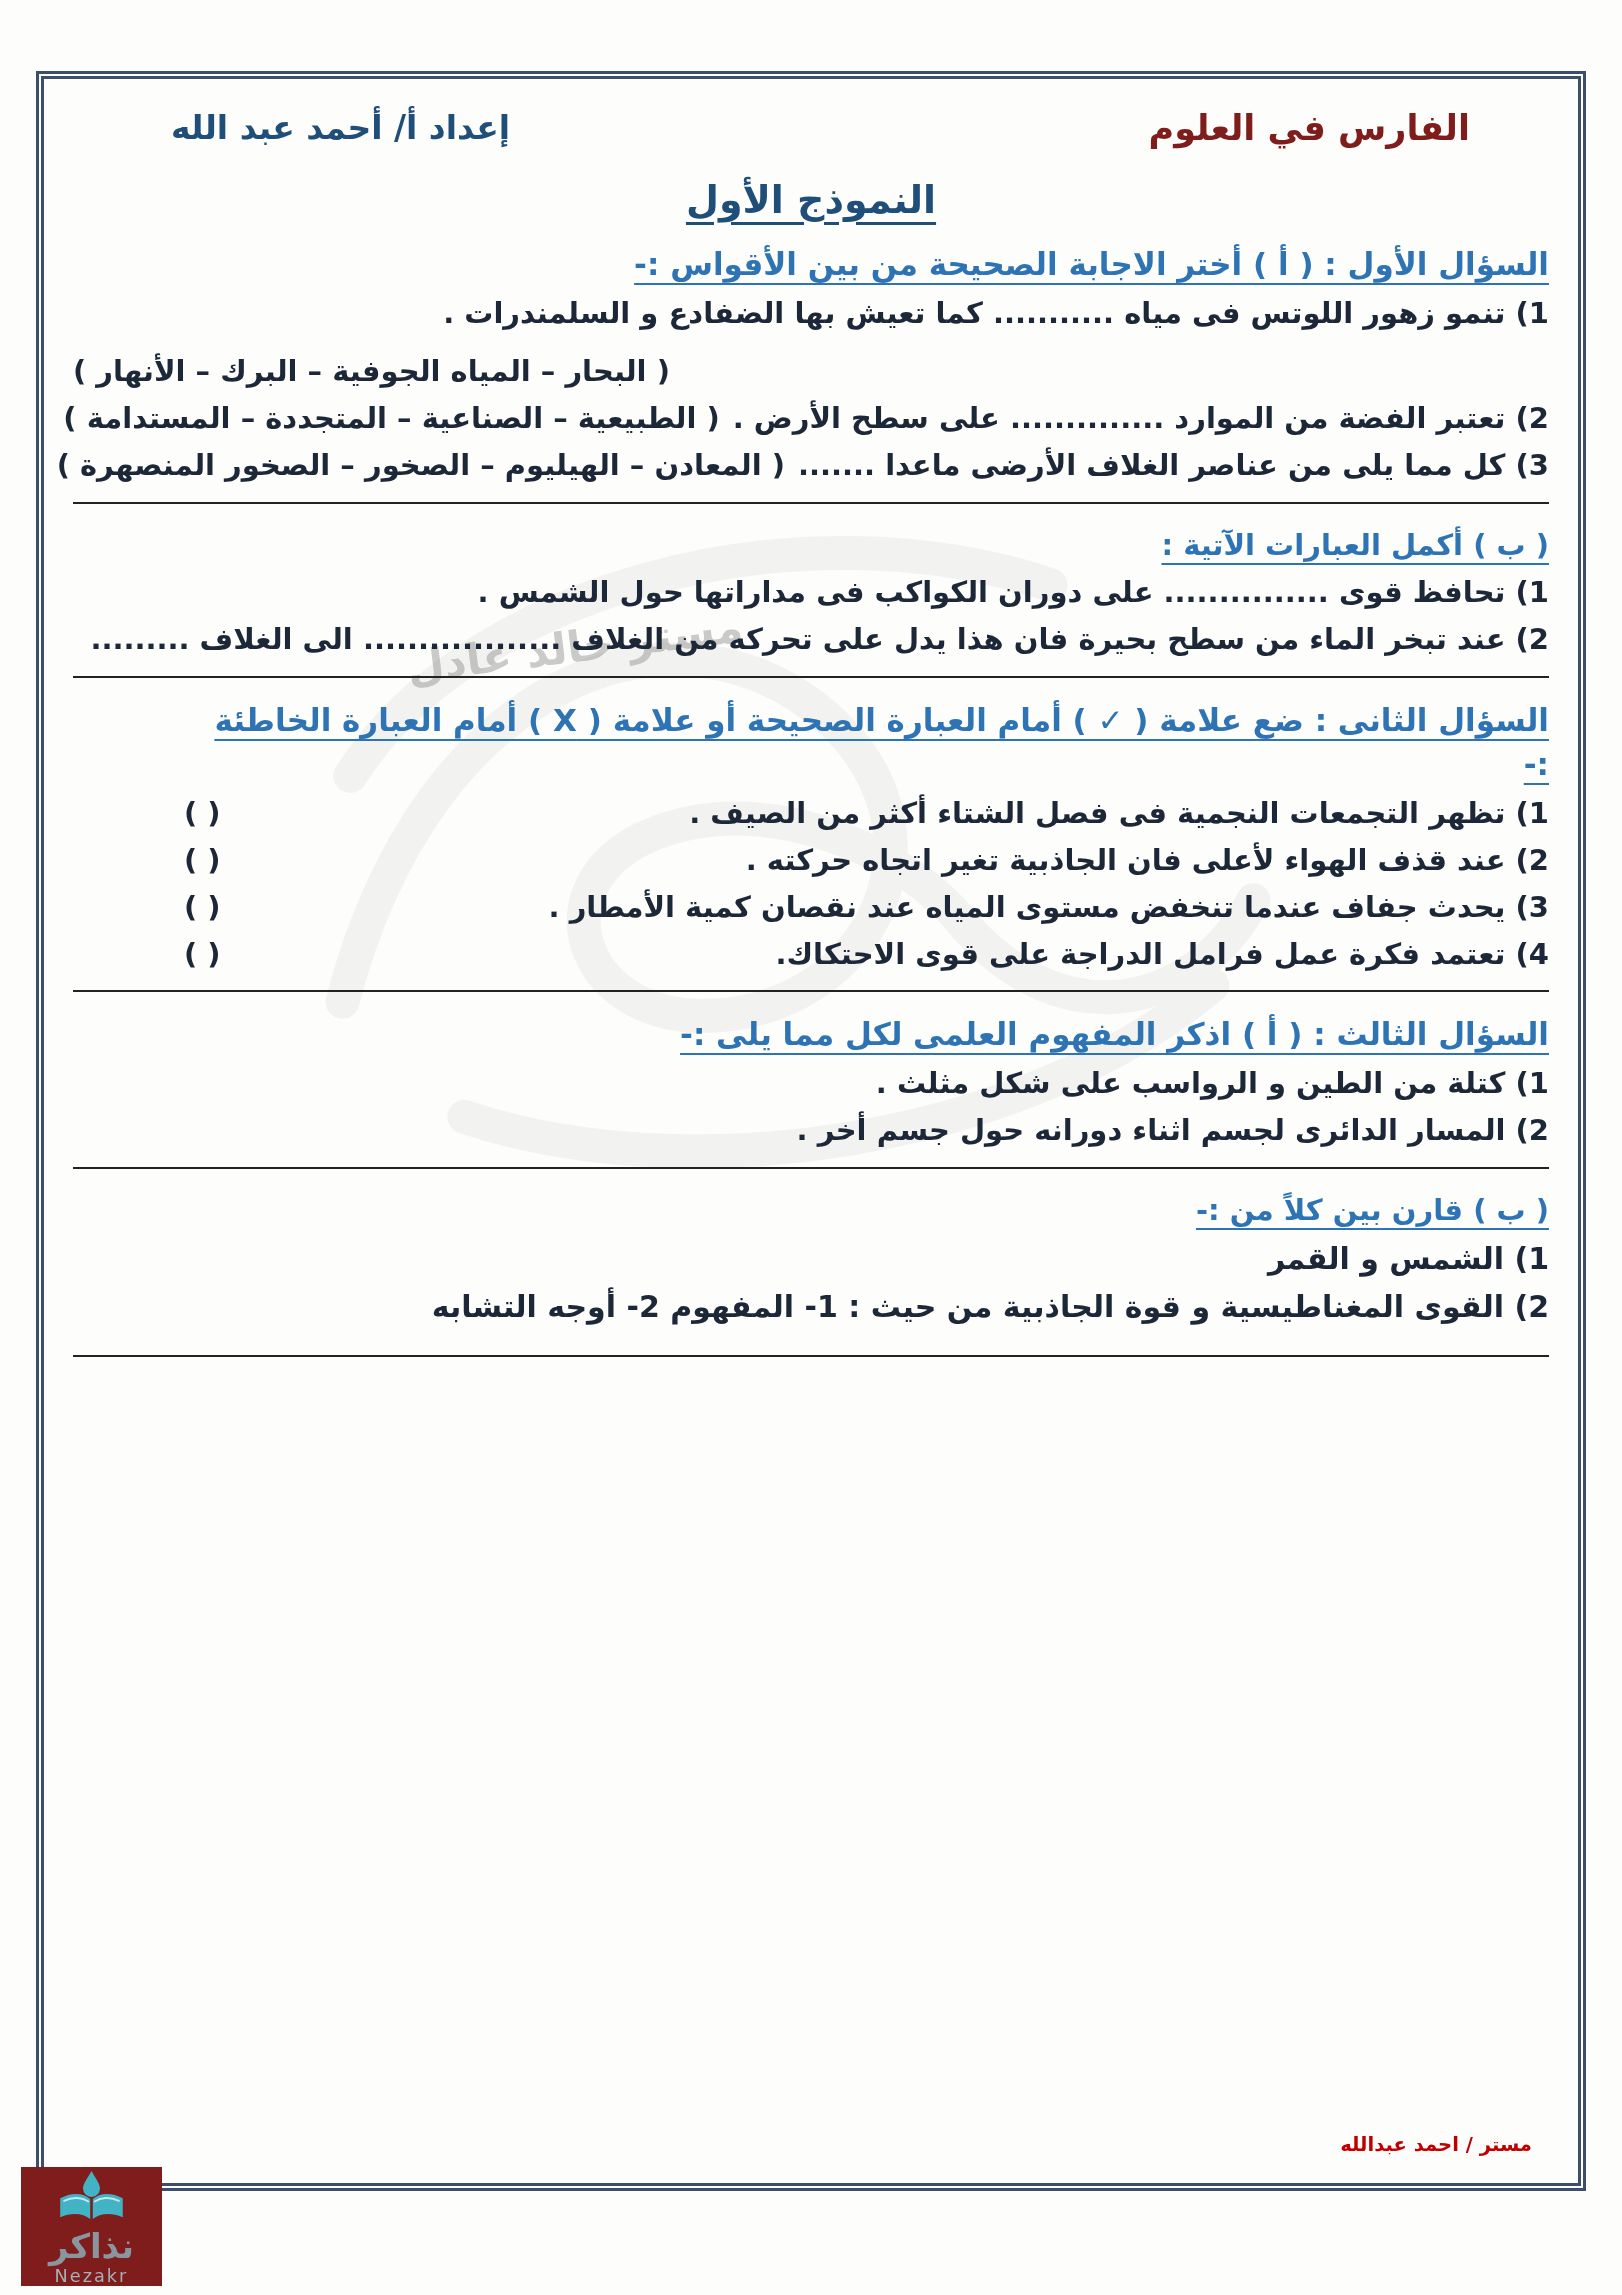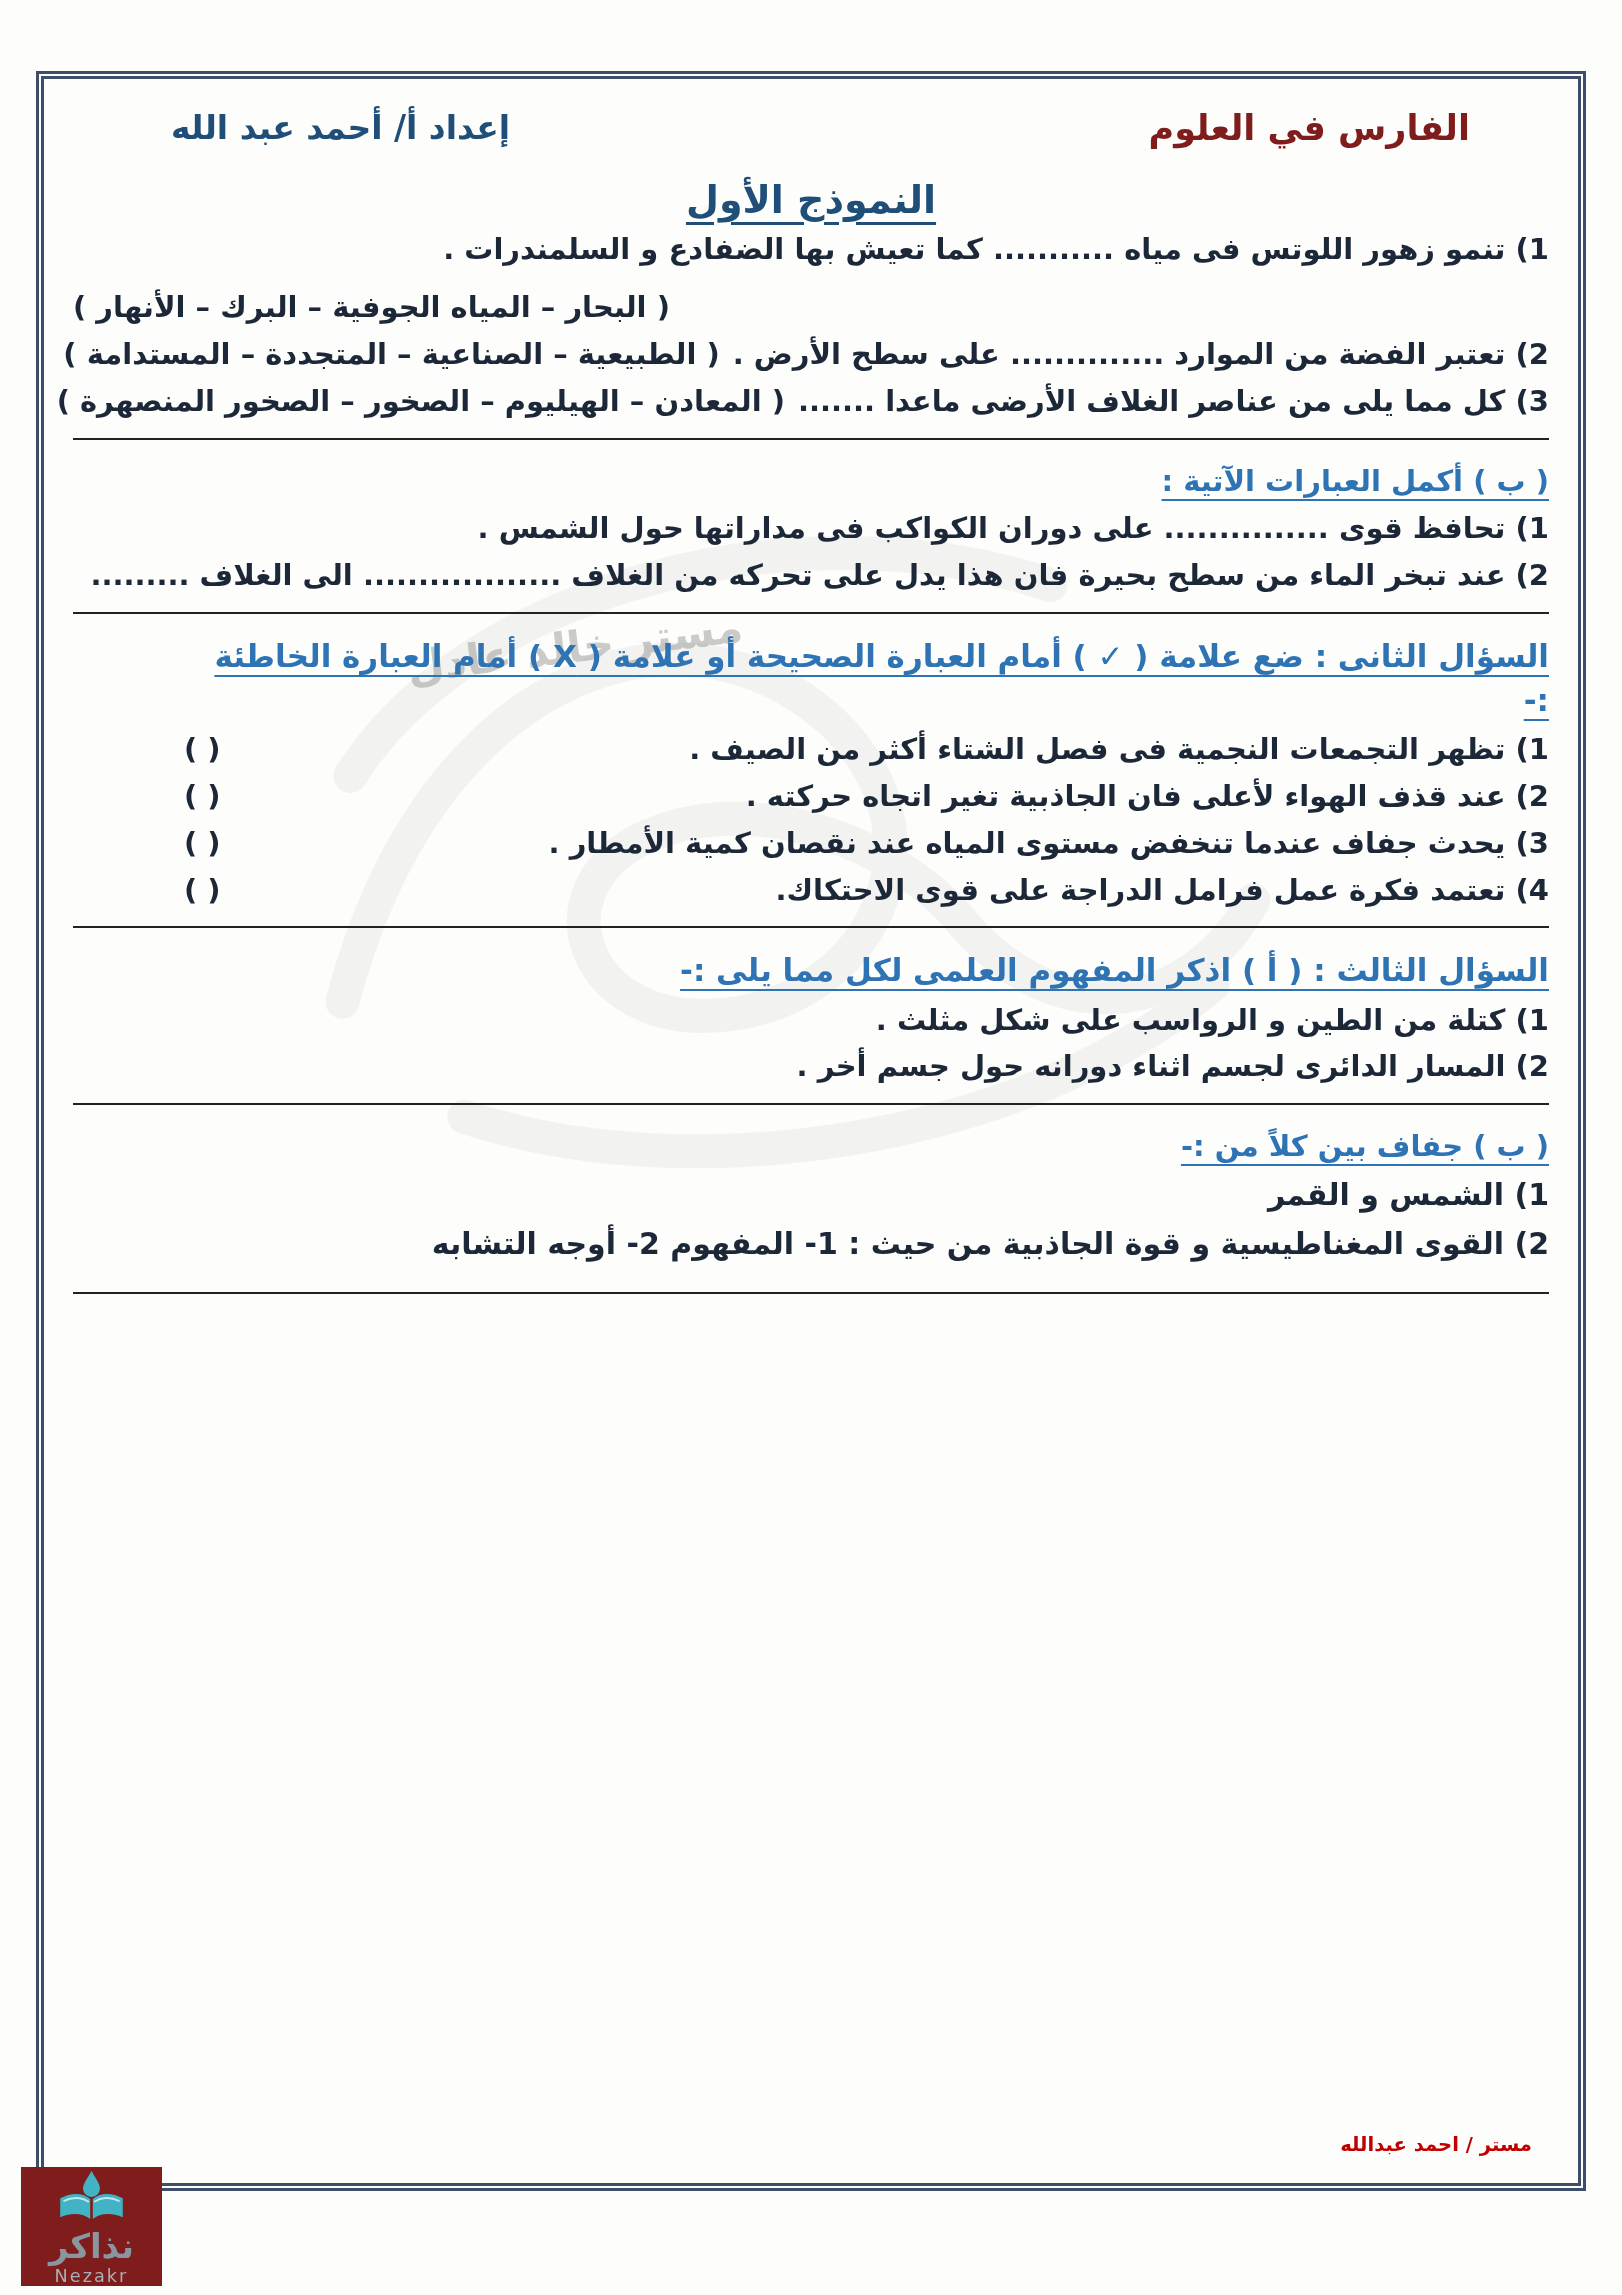--- a/index.html
+++ b/index.html
@@ -106,20 +106,23 @@
 
       <div class="header">
         <div class="brand">الفارس في العلوم</div>
         <div class="author">إعداد أ/ أحمد عبد الله</div>
       </div>
 
       <div class="title-row">
         <span>النموذج الأول</span>
       </div>
 
+      <div class="sec-heading">
+        <span class="u">السؤال الأول : ( أ ) أختر الاجابة الصحيحة من بين الأقواس :-</span>
+      </div>
       <div class="q-item">1) تنمو زهور اللوتس فى مياه ........... كما تعيش بها الضفادع و السلمندرات .</div>
       <div class="q-item options-left">( البحار – المياه الجوفية – البرك – الأنهار )</div>
       <div class="q-item q-row">
         <span>2) تعتبر الفضة من الموارد .............. على سطح الأرض .</span>
         <span>( الطبيعية – الصناعية – المتجددة – المستدامة )</span>
       </div>
       <div class="q-item q-row">
         <span>3) كل مما يلى من عناصر الغلاف الأرضى ماعدا .......</span>
         <span>( المعادن – الهيليوم – الصخور – الصخور المنصهرة )</span>
       </div>
@@ -157,21 +160,21 @@
       <div class="separator"></div>
 
       <div class="sec-heading">
         <span class="u">السؤال الثالث : ( أ ) اذكر المفهوم العلمى لكل مما يلى :-</span>
       </div>
       <div class="q-item">1) كتلة من الطين و الرواسب على شكل مثلث .</div>
       <div class="q-item">2) المسار الدائرى لجسم اثناء دورانه حول جسم أخر .</div>
       <div class="separator"></div>
 
       <div class="sec-heading sub">
-        <span class="u">( ب ) جفاف بين كلاً من :-</span>
+        <span class="u">( ب ) قارن بين كلاً من :-</span>
       </div>
       <div class="q-item big-item">1) الشمس و القمر</div>
       <div class="q-item big-item">2) القوى المغناطيسية و قوة الجاذبية من حيث : 1- المفهوم 2- أوجه التشابه</div>
       <div class="separator wide-gap"></div>
 
     </div>
 
     <div class="footer-note">مستر / احمد عبدالله</div>
   </div>
 

